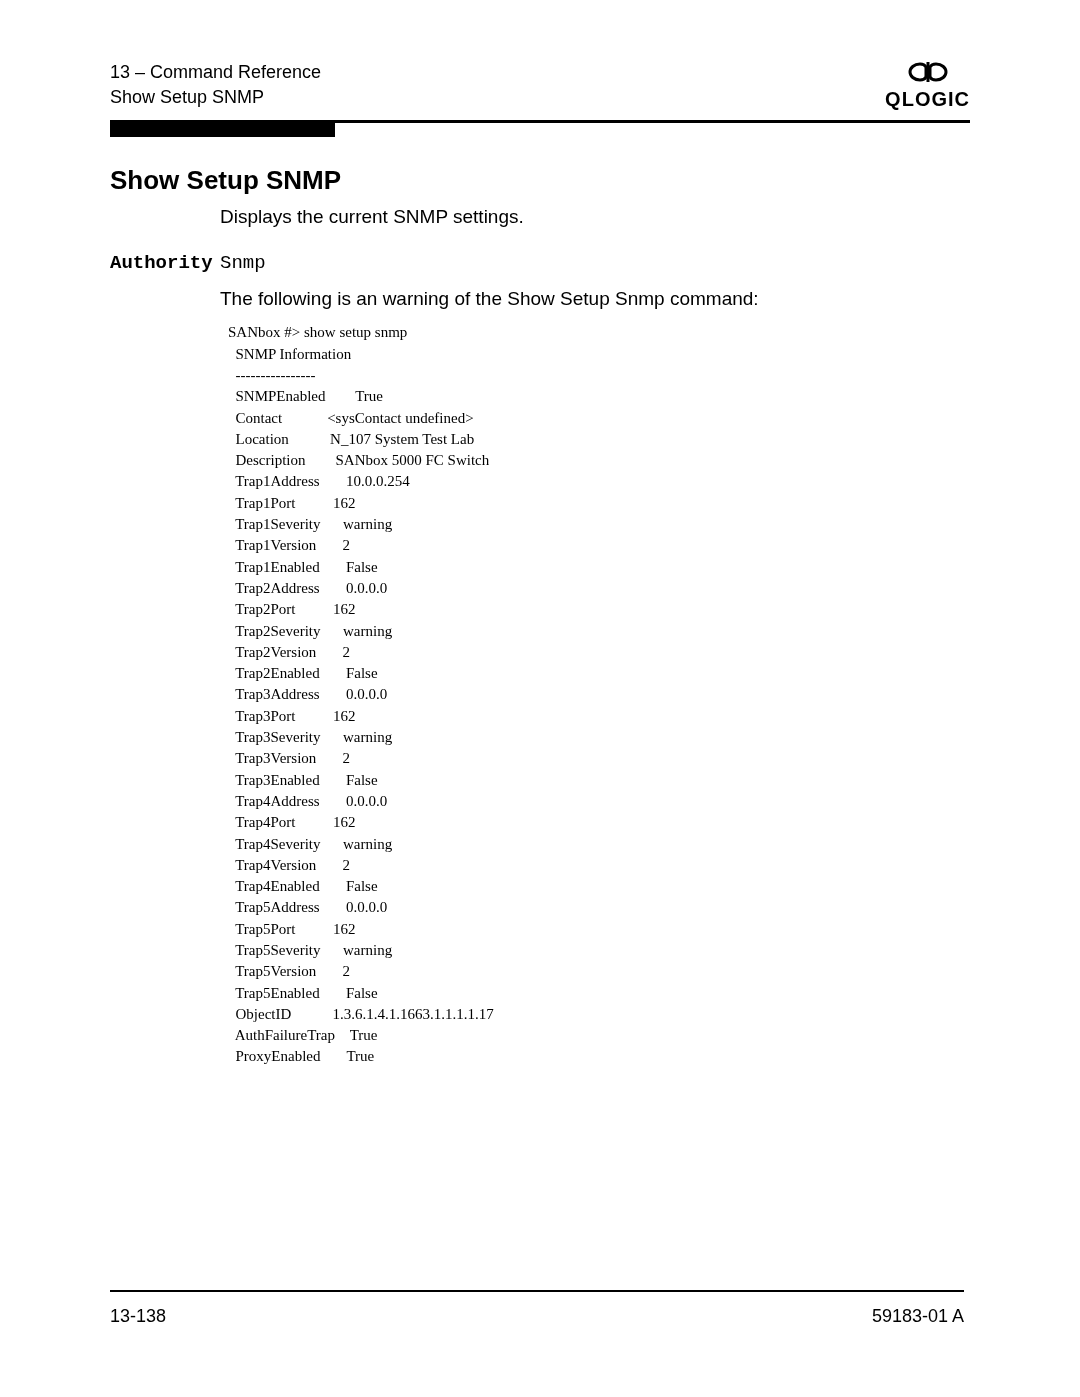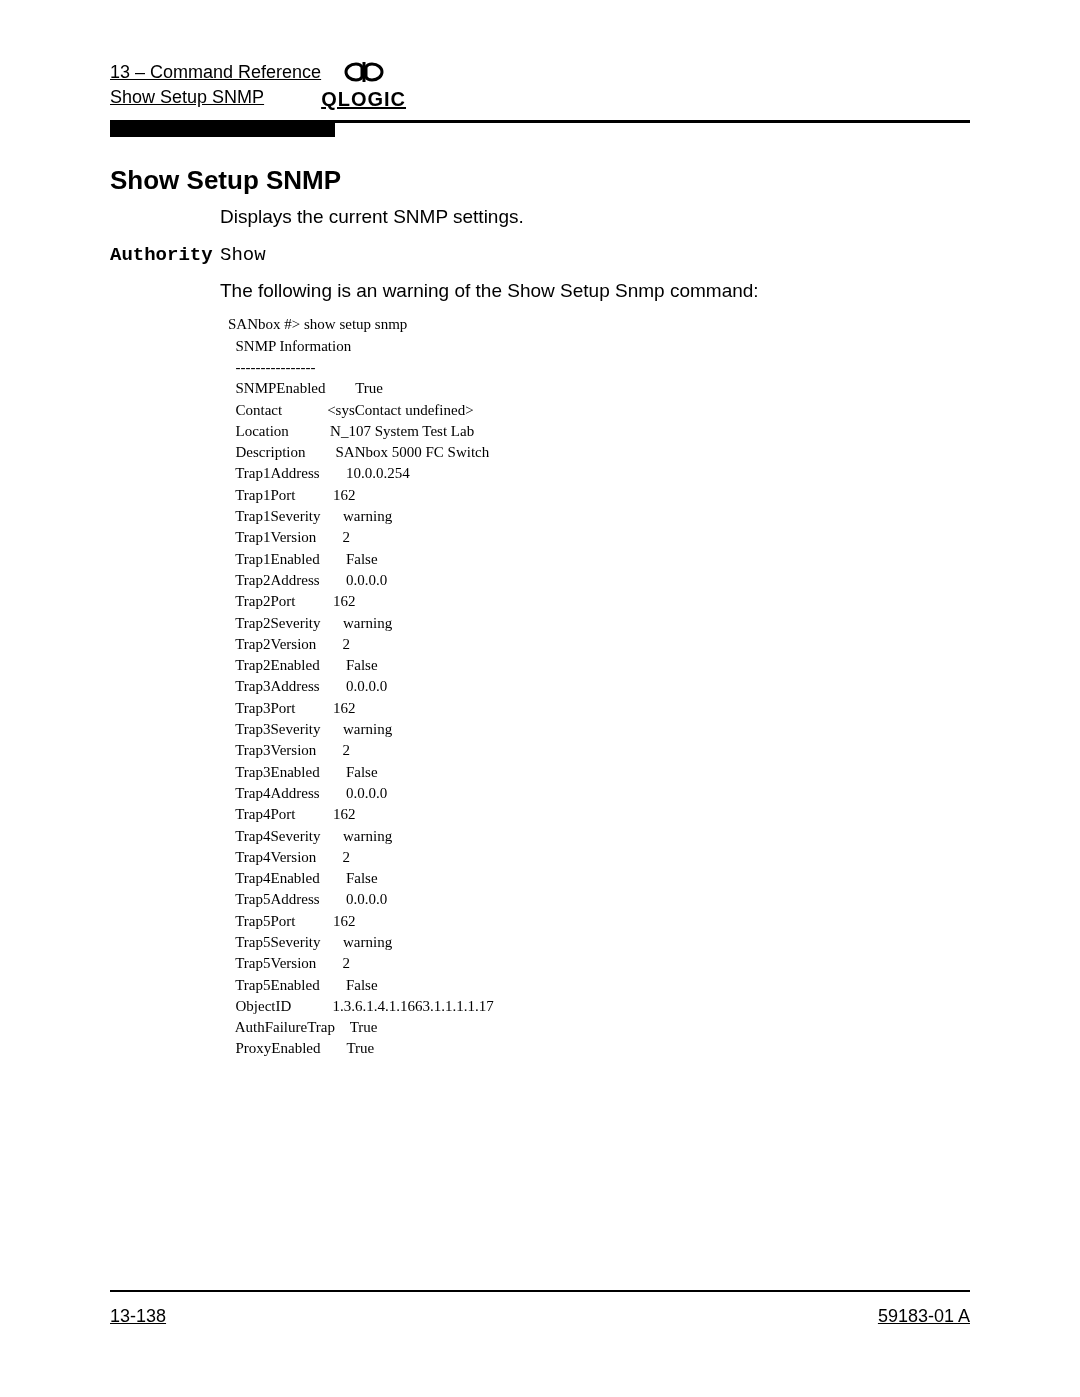--- a/index.html
+++ b/index.html
@@ -9,23 +9,22 @@
     height: 1397px;
     font-family: Arial, Helvetica, sans-serif;
     color: #000;
     position: relative;
   }
   .page {
     padding: 60px 110px 0 110px;
   }
   .header-row {
     display: flex;
-    justify-content: flex-start;
+    justify-content: space-between;
     align-items: flex-start;
-    text-decoration: underline;
   }
   .header-left {
     font-size: 18px;
     line-height: 1.4;
   }
   .logo {
     text-align: center;
     line-height: 1;
   }
   .logo-glyph {
@@ -52,21 +51,21 @@
   h1.title {
     font-size: 26px;
     font-weight: 700;
     margin-bottom: 10px;
   }
   .content-indent {
     margin-left: 110px;
   }
   .desc {
     font-size: 19px;
-    margin-bottom: 16px;
+    margin-bottom: 24px;
   }
   .section {
     display: flex;
     align-items: baseline;
     margin-bottom: 14px;
     font-family: Liberation Mono, monospace;
   }
   .section .label {
     width: 110px;
     flex: 0 0 110px;
@@ -91,23 +90,22 @@
   pre.cli {
     font-family: Liberation Serif, serif;
     font-size: 15px;
     line-height: 1.42;
     white-space: pre;
     margin-left: 8px;
   }
   .footer {
     position: absolute;
     left: 110px;
-    right: 110px;
+    right: 116px;
     bottom: 70px;
-    text-decoration: underline;
   }
   .footer-rule {
     border: 0;
     border-top: 2px solid #000;
     margin-bottom: 14px;
   }
   .footer-row {
     display: flex;
     justify-content: space-between;
     font-size: 18px;
@@ -138,21 +136,21 @@
   <div class="black-bar"></div>
 
   <h1 class="title">Show Setup SNMP</h1>
 
   <div class="content-indent">
     <p class="desc">Displays the current SNMP settings.</p>
   </div>
 
   <div class="section">
     <div class="label">Authority</div>
-    <div class="value">Show</div>
+    <div class="value">Snmp</div>
   </div>
 
 
   <div class="syntax-body">
     <p class="syntax-intro">The following is an warning of the Show Setup Snmp command:</p>
     <pre class="cli">SANbox #&gt; show setup snmp
   SNMP Information
   ----------------
   SNMPEnabled        True
   Contact            &lt;sysContact undefined&gt;

